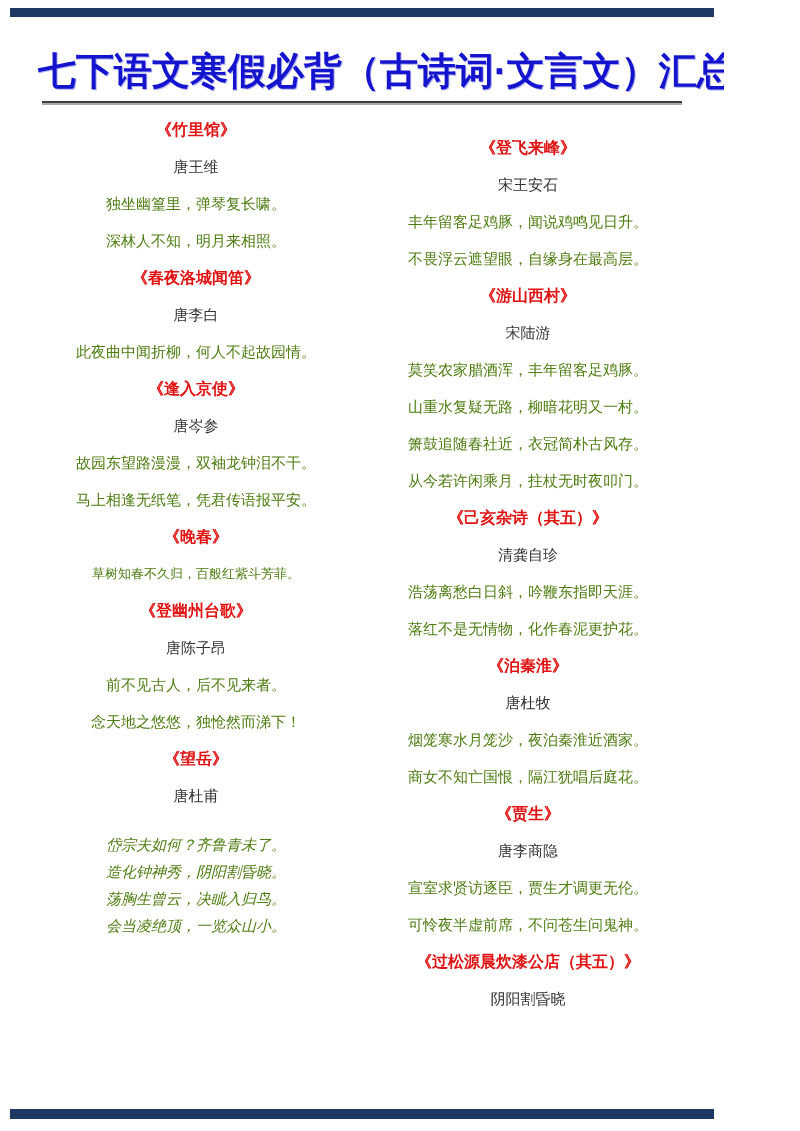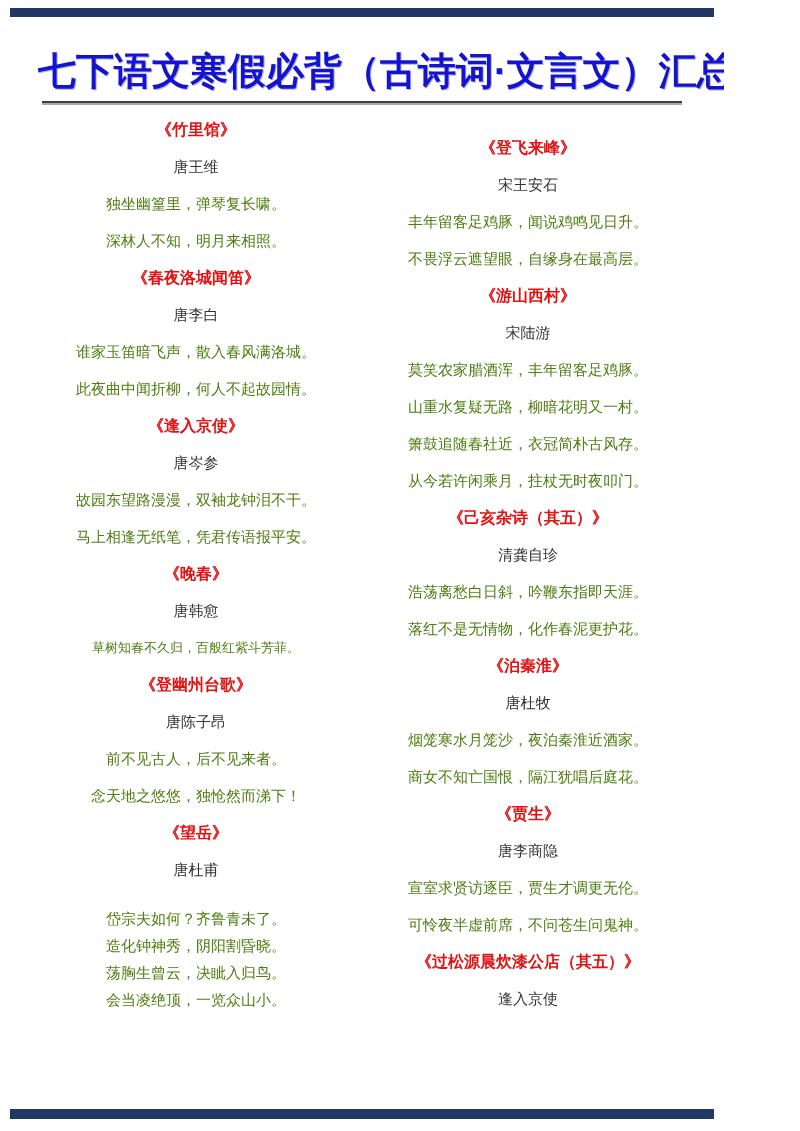--- a/index.html
+++ b/index.html
@@ -70,21 +70,21 @@
   }
   .poem-line {
     margin: 0 0 15px 0;
     font-size: 15px;
     line-height: 22px;
     color: #4d7c0f;
     white-space: nowrap;
   }
   section.small .poem-line { font-size: 13px; }
   section.compact .poem-author { margin-bottom: 24px; }
-  section.compact .poem-line { line-height: 27px; margin-bottom: 0; }
+  section.compact .poem-line { line-height: 27px; margin-bottom: 0; font-style: italic; }
 </style>
 </head>
 <body>
 
 <div class="page">
   <div class="bar top"></div>
 
   <h1 class="doc-title">七下语文寒假必背（古诗词·文言文）汇总</h1>
   <div class="title-rule"></div>
 
@@ -92,32 +92,30 @@
     <div class="col left" id="col-0">
         <section class="poem">
           <h2 class="poem-title">《竹里馆》</h2>
           <div class="poem-author">唐王维</div>
           <p class="poem-line">独坐幽篁里，弹琴复长啸。</p>
           <p class="poem-line">深林人不知，明月来相照。</p>
         </section>
         <section class="poem">
           <h2 class="poem-title">《春夜洛城闻笛》</h2>
           <div class="poem-author">唐李白</div>
-          <p class="poem-line">谁家玉笛暗飞声，散入春风满洛城。</p>
           <p class="poem-line">此夜曲中闻折柳，何人不起故园情。</p>
         </section>
         <section class="poem">
           <h2 class="poem-title">《逢入京使》</h2>
           <div class="poem-author">唐岑参</div>
           <p class="poem-line">故园东望路漫漫，双袖龙钟泪不干。</p>
           <p class="poem-line">马上相逢无纸笔，凭君传语报平安。</p>
         </section>
         <section class="poem small">
           <h2 class="poem-title">《晚春》</h2>
-          <div class="poem-author">唐韩愈</div>
           <p class="poem-line">草树知春不久归，百般红紫斗芳菲。</p>
         </section>
         <section class="poem">
           <h2 class="poem-title">《登幽州台歌》</h2>
           <div class="poem-author">唐陈子昂</div>
           <p class="poem-line">前不见古人，后不见来者。</p>
           <p class="poem-line">念天地之悠悠，独怆然而涕下！</p>
         </section>
         <section class="poem compact">
           <h2 class="poem-title">《望岳》</h2>
@@ -156,19 +154,19 @@
           <p class="poem-line">商女不知亡国恨，隔江犹唱后庭花。</p>
         </section>
         <section class="poem">
           <h2 class="poem-title">《贾生》</h2>
           <div class="poem-author">唐李商隐</div>
           <p class="poem-line">宣室求贤访逐臣，贾生才调更无伦。</p>
           <p class="poem-line">可怜夜半虚前席，不问苍生问鬼神。</p>
         </section>
         <section class="poem">
           <h2 class="poem-title">《过松源晨炊漆公店（其五）》</h2>
-          <div class="poem-author">逢入京使</div>
+          <div class="poem-author">阴阳割昏晓</div>
         </section>
       </div>
   </div>
 
   <div class="bar bottom"></div>
 </div>
 
 </body></html>

